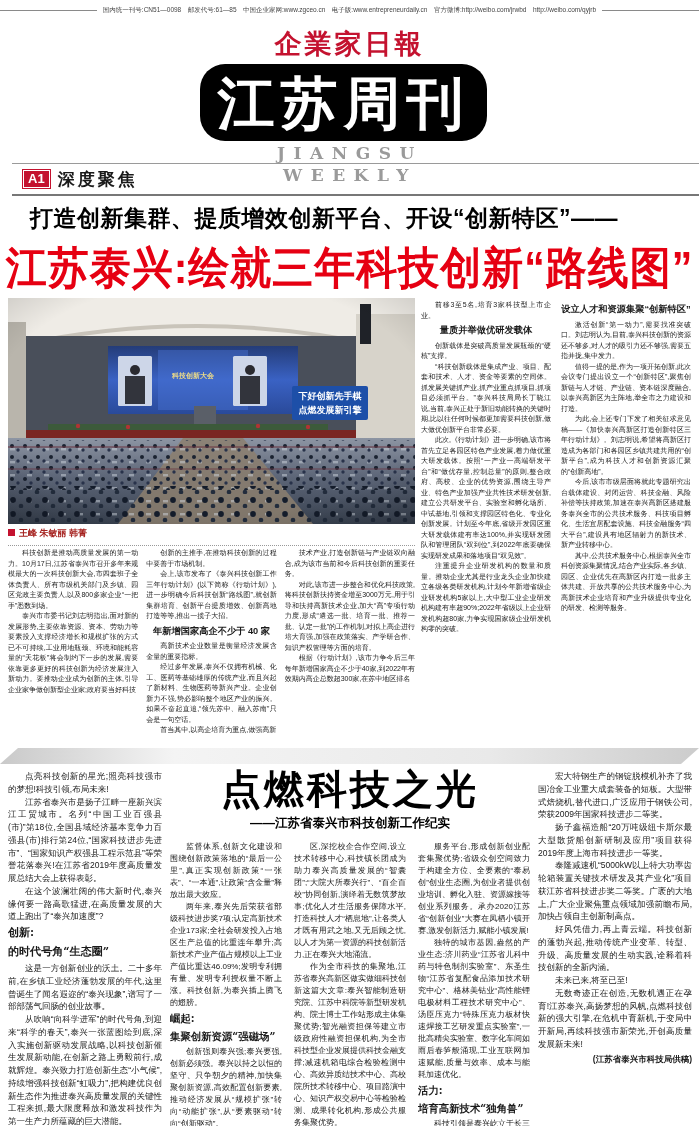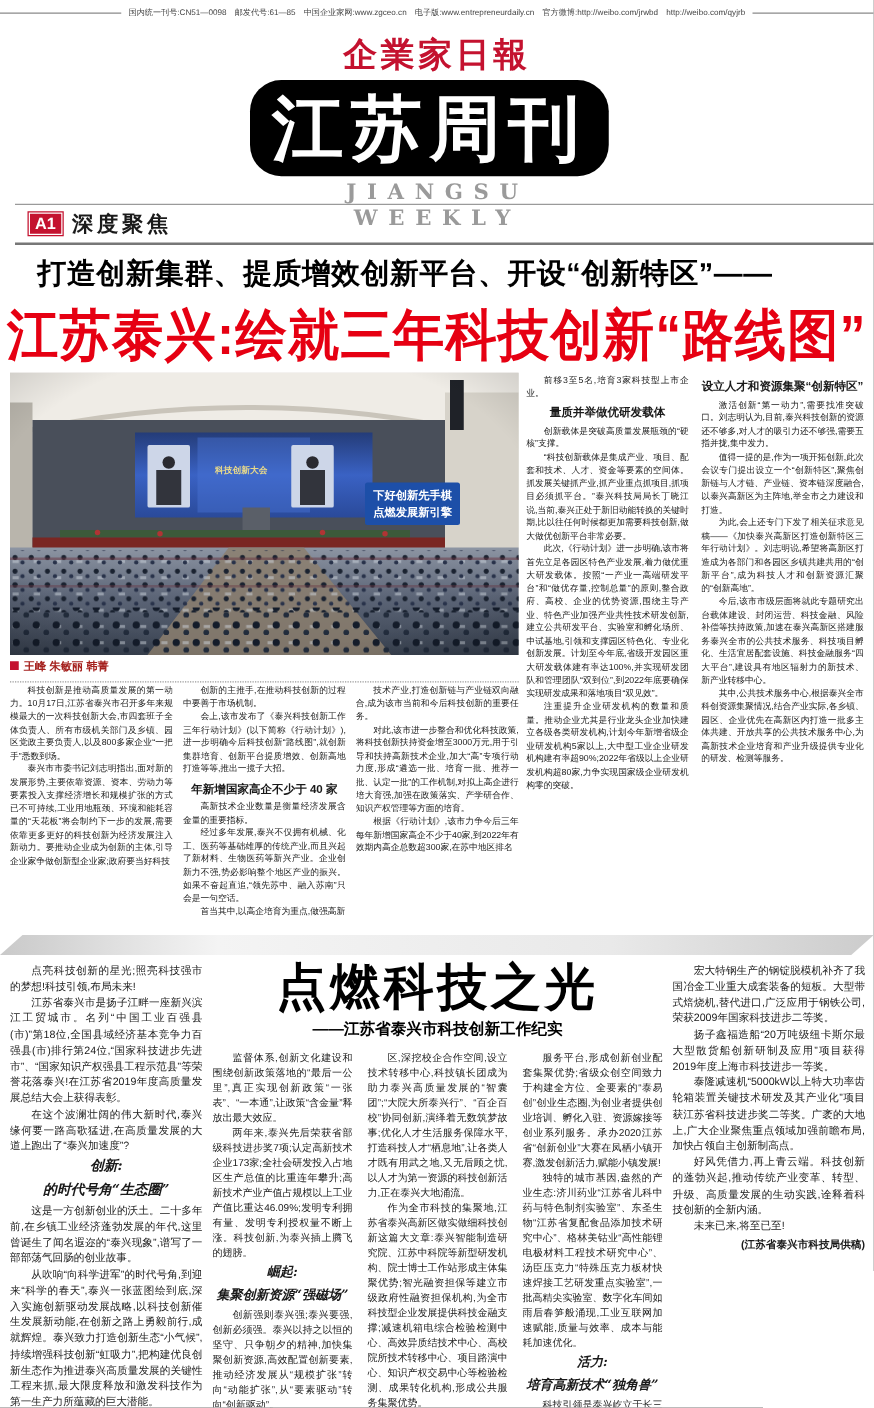--- a/index.html
+++ b/index.html
@@ -52,21 +52,21 @@
   .a2col5{position:absolute;top:770px;left:538px;width:154px;height:356px;overflow:hidden;
           font-size:8.5px;line-height:1.5;text-align:justify;}
   .a2center{position:absolute;top:768px;left:170px;width:360px;height:358px;}
   .a2title{font-size:40px;font-weight:900;text-align:center;letter-spacing:3px;line-height:1.1;color:#000;font-family:Liberation Serif, serif;}
   .a2sub{font-size:12.5px;font-weight:bold;text-align:center;margin-top:3px;color:#000;}
   .a2cols{display:flex;gap:12px;height:288px;margin-top:9px;}
   .a2c{flex:1;overflow:hidden;font-size:8px;line-height:1.5;text-align:justify;}
   
   .para{margin:0;text-indent:2em;}
   .subhead{font-weight:bold;text-align:center;font-size:1.32em;margin:3px 0;text-indent:0;}
-  .kai-head{font-weight:bold;font-style:italic;text-align:center;font-size:1.3em;margin:2px 0;
+  .kai-head{font-weight:bold;font-size:1.3em;margin:2px 0;
             font-family:"DejaVu Serif",serif;}
   .credit{margin:2px 0 0;text-indent:0;text-align:right;font-weight:bold;}
 </style>
 </head>
 <body>
 
 <div class="page">
 
   <div class="topbar">
     <div class="rule"></div>
@@ -231,16 +231,17 @@
           <p class="para">科技引领是泰兴屹立于长三角的起点、自主创新是企业攀登科技创新的必</p>
         </div>
     </div>
   </div>
   <div class="a2col5">
       <p class="para">宏大特钢生产的钢锭脱模机补齐了我国冶金工业重大成套装备的短板。大型带式焙烧机,替代进口,广泛应用于钢铁公司,荣获2009年国家科技进步二等奖。</p>
       <p class="para">扬子鑫福造船“20万吨级纽卡斯尔最大型散货船创新研制及应用”项目获得2019年度上海市科技进步一等奖。</p>
       <p class="para">泰隆减速机“5000kW以上特大功率齿轮箱装置关键技术研发及其产业化”项目获江苏省科技进步奖二等奖。广袤的大地上,广大企业聚焦重点领域加强前瞻布局,加快占领自主创新制高点。</p>
       <p class="para">好风凭借力,再上青云端。科技创新的蓬勃兴起,推动传统产业变革、转型、升级、高质量发展的生动实践,诠释着科技创新的全新内涵。</p>
       <p class="para">未来已来,将至已至!</p>
+      <p class="para">无数奇迹正在创造,无数机遇正在孕育!江苏泰兴,高扬梦想的风帆,点燃科技创新的强大引擎,在危机中育新机,于变局中开新局,再续科技强市新荣光,开创高质量发展新未来!</p>
       <p class="credit">(江苏省泰兴市科技局供稿)</p>
     </div>
 
 </div>
 
 </body></html>

